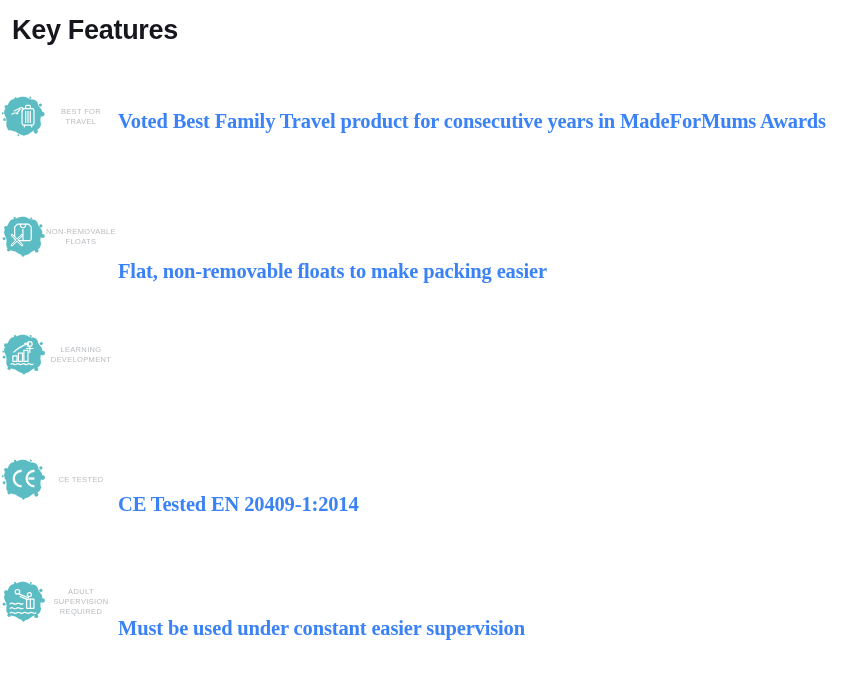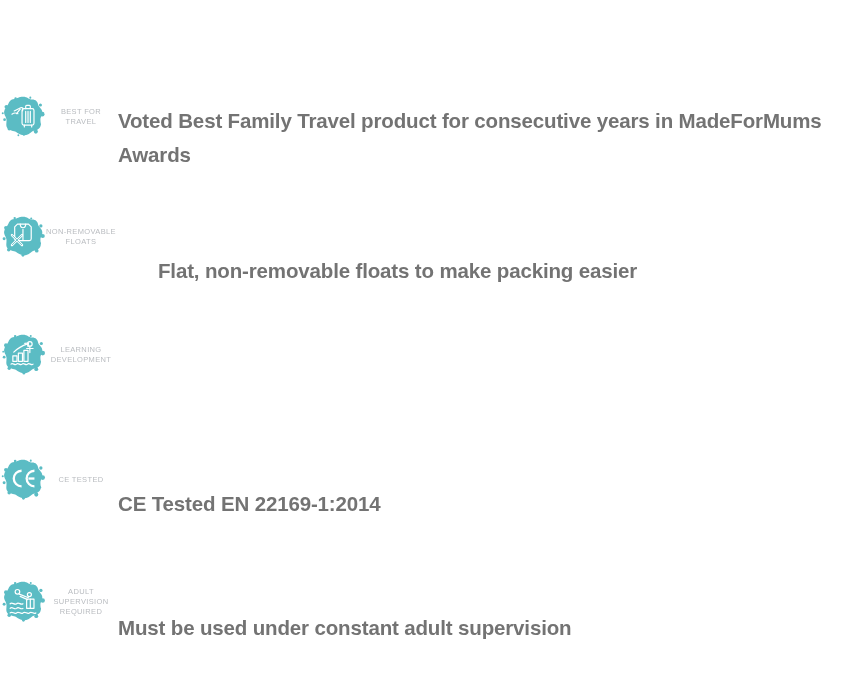--- a/index.html
+++ b/index.html
@@ -74,35 +74,37 @@
     width: 116px;
     white-space: pre-line;
     font-family: "Liberation Sans", sans-serif;
   }
   .feature-text {
     flex: 1;
     font-size: 20.5px;
     font-weight: bold;
     line-height: 34px;
     letter-spacing: -0.15px;
-    color: #737373;
+    color: #3b82f6;
     padding-right: 18px;
     padding-left: 2px;
+    font-family: Liberation Serif, serif;
   }
   .feature-row.r0 .feature-text { padding-top: 30px; }
-  .feature-row.r1 .feature-text { padding-top: 60px; margin-left: 40px; }
+  .feature-row.r1 .feature-text { padding-top: 60px; }
   .feature-row.r2 .feature-text { padding-top: 27px; }
   .feature-row.r3 .feature-text { padding-top: 50px; }
   .feature-row.r4 .feature-text { padding-top: 52px; }
 </style>
 </head>
 <body>
 
 <div class="page">
 
+  <h1 class="page-title">Key Features</h1>
 
   <div class="features-list">
 
     <div class="feature-row r0">
       <div class="icon-cell">
         <svg class="badge" viewBox="0 0 100 96">
           <g fill="#5bbcc4">
             <path d="M50 6 c10 0 13 6 20 6 c8 0 12 5 13 11 c1 6 8 8 9 16 c1 8-4 11-4 17 c0 7 3 12-2 18 c-5 6-11 4-16 8 c-6 5-10 8-18 8 c-9 0-13-5-19-8 c-6-3-13-2-17-8 c-4-6-1-12-2-19 c-1-7-6-10-5-17 c1-7 7-10 9-16 c2-6 5-10 13-11 c7-1 10-5 19-5 z"></path>
             <circle cx="14" cy="28" r="4.2"></circle>
             <circle cx="88" cy="24" r="3.4"></circle>
@@ -217,21 +219,21 @@
             <circle cx="6" cy="42" r="2.2"></circle>
           </g>
           <g fill="none" stroke="#ffffff" stroke-width="5" stroke-linecap="butt">
             <path d="M47 30 a17 17 0 1 0 0 34"></path>
             <path d="M75 30 a17 17 0 1 0 0 34"></path>
             <path d="M62 47 h13"></path>
           </g>
         </svg>
         <div class="icon-caption">CE TESTED</div>
       </div>
-      <div class="feature-text">CE Tested EN 22169-1:2014</div>
+      <div class="feature-text">CE Tested EN 20409-1:2014</div>
     </div>
 
     <div class="feature-row r4">
       <div class="icon-cell">
         <svg class="badge" viewBox="0 0 100 96">
           <g fill="#5bbcc4">
             <path d="M50 6 c10 0 13 6 20 6 c8 0 12 5 13 11 c1 6 8 8 9 16 c1 8-4 11-4 17 c0 7 3 12-2 18 c-5 6-11 4-16 8 c-6 5-10 8-18 8 c-9 0-13-5-19-8 c-6-3-13-2-17-8 c-4-6-1-12-2-19 c-1-7-6-10-5-17 c1-7 7-10 9-16 c2-6 5-10 13-11 c7-1 10-5 19-5 z"></path>
             <circle cx="13" cy="29" r="4.2"></circle>
             <circle cx="89" cy="25" r="3.6"></circle>
             <circle cx="93" cy="47" r="4.8"></circle>
@@ -251,17 +253,17 @@
             <path d="M58 44 h16 v20 h-16 z"></path>
             <path d="M66 44 v20"></path>
             <path d="M22 54 c5-5 9 4 14 0 c5-5 9 4 14 0"></path>
             <path d="M22 64 c5-5 9 4 14 0 c5-5 9 4 14 0"></path>
             <path d="M22 74 c5-5 9 4 14 0 c5-5 9 4 14 0 c5-5 9 4 14 0 c5-5 9 4 14 0"></path>
           </g>
         </svg>
         <div class="icon-caption">ADULT SUPERVISION
 REQUIRED</div>
       </div>
-      <div class="feature-text">Must be used under constant adult supervision</div>
+      <div class="feature-text">Must be used under constant easier supervision</div>
     </div>
 
   </div>
 </div>
 
 </body></html>

